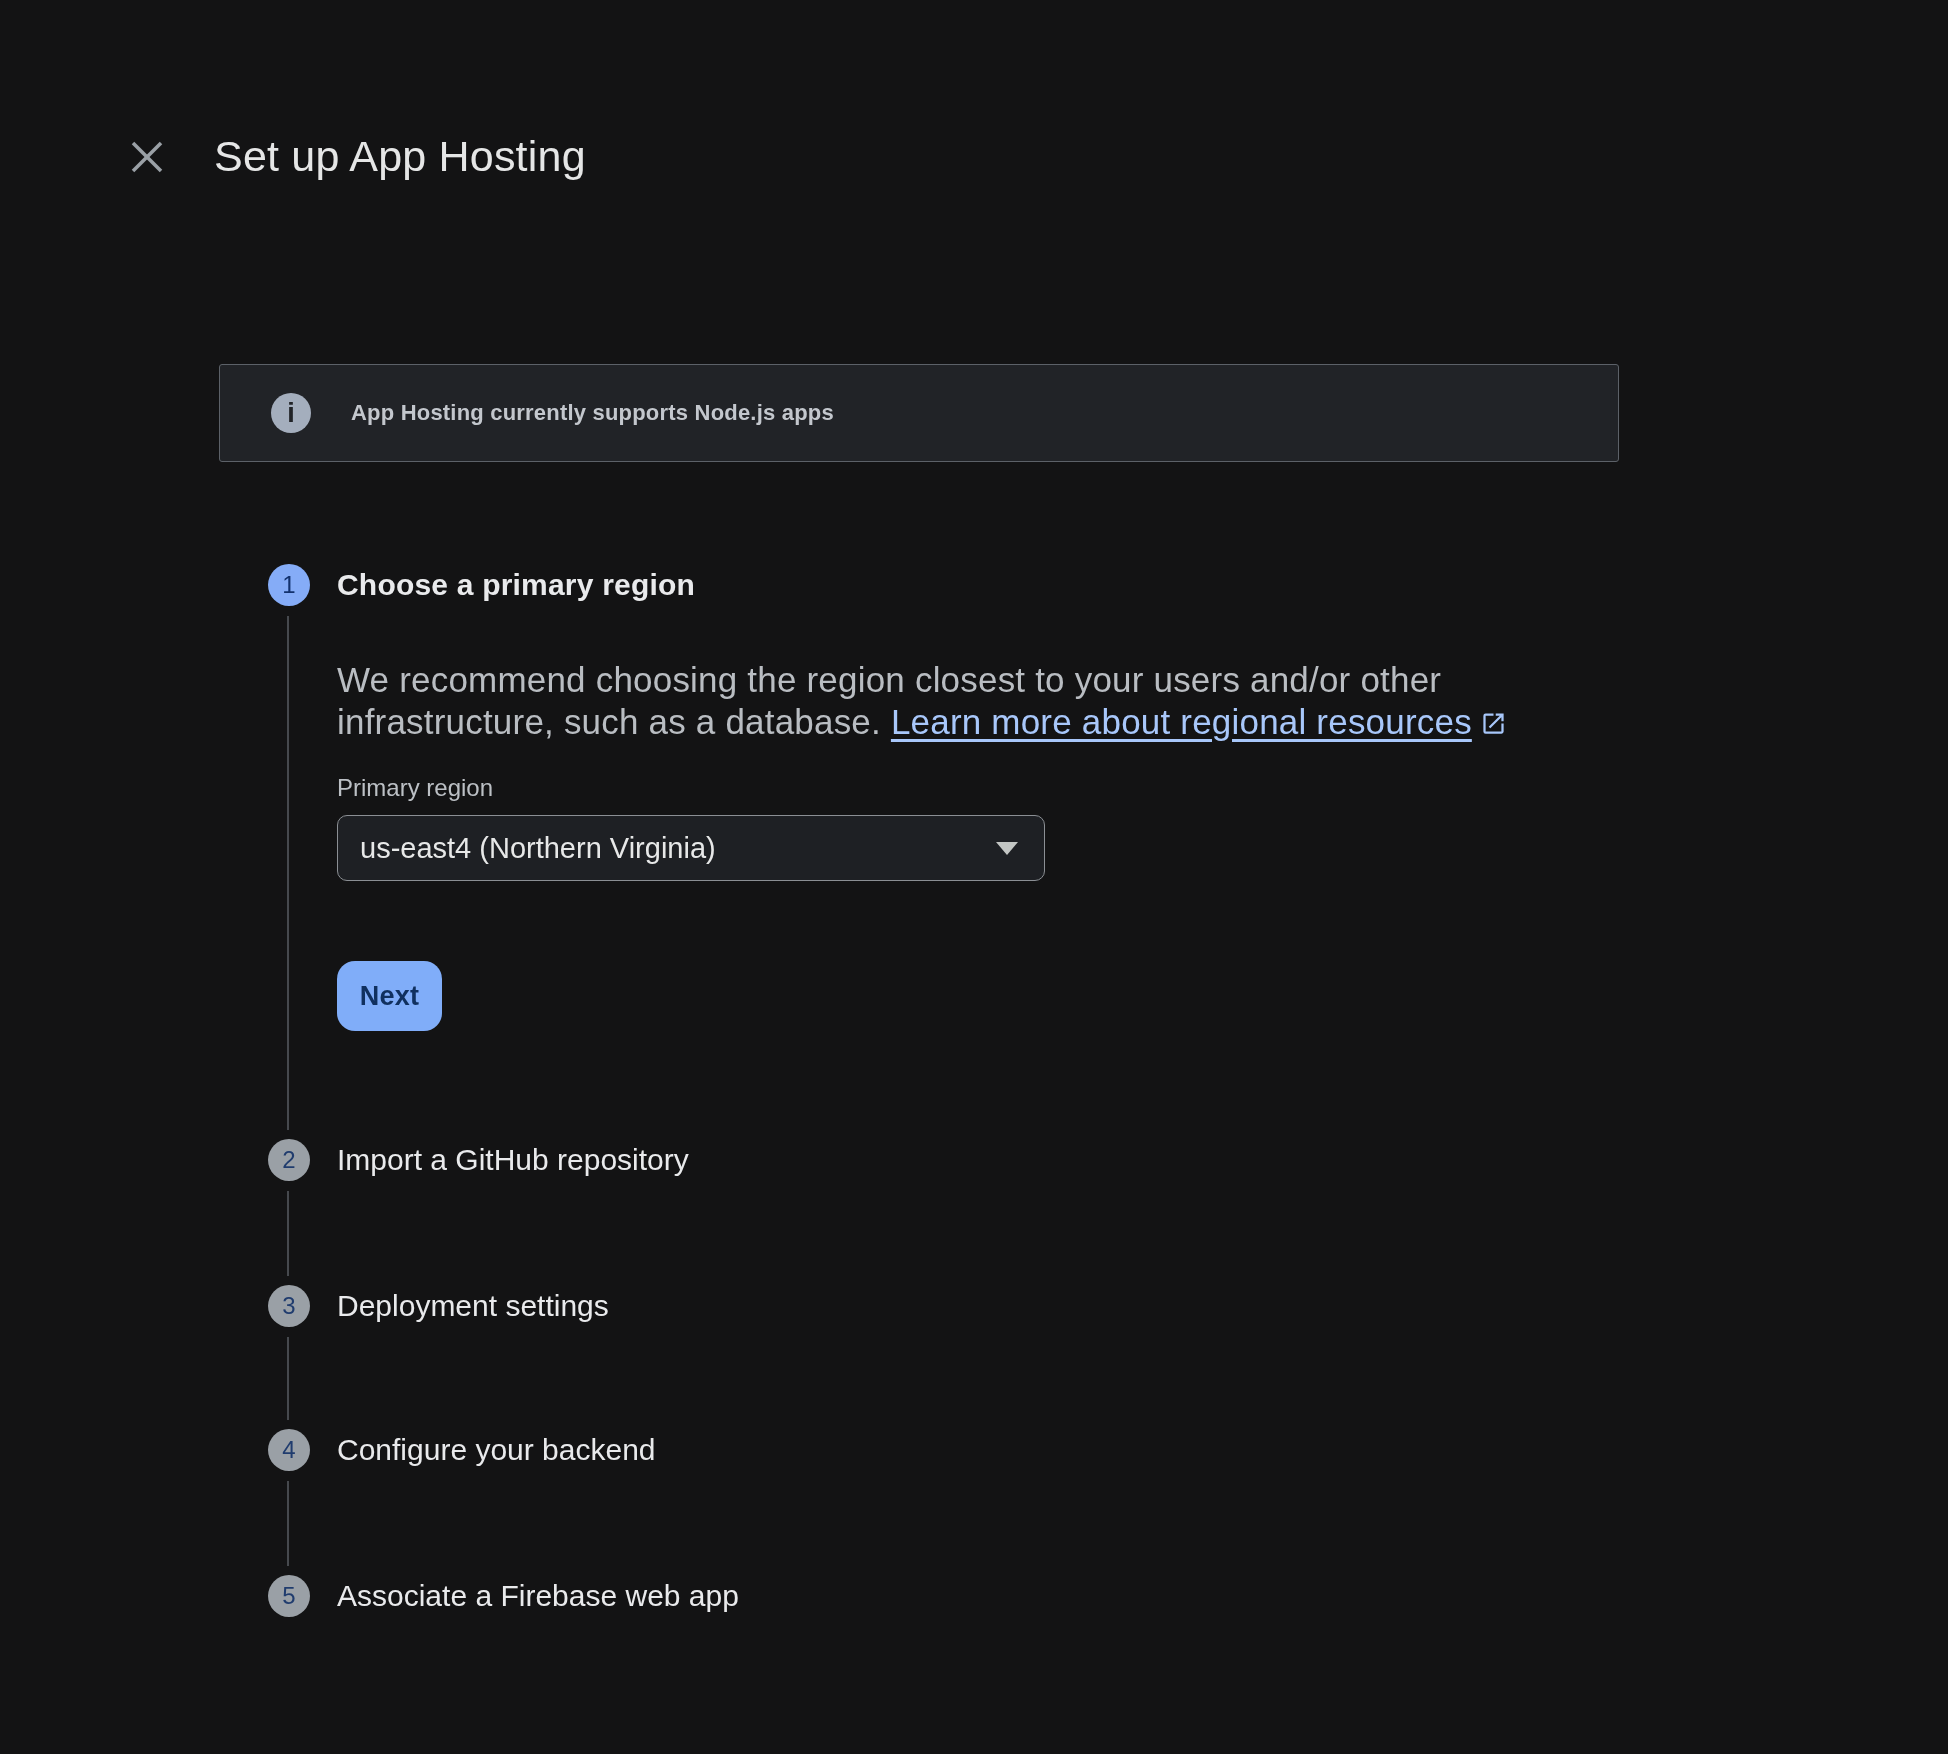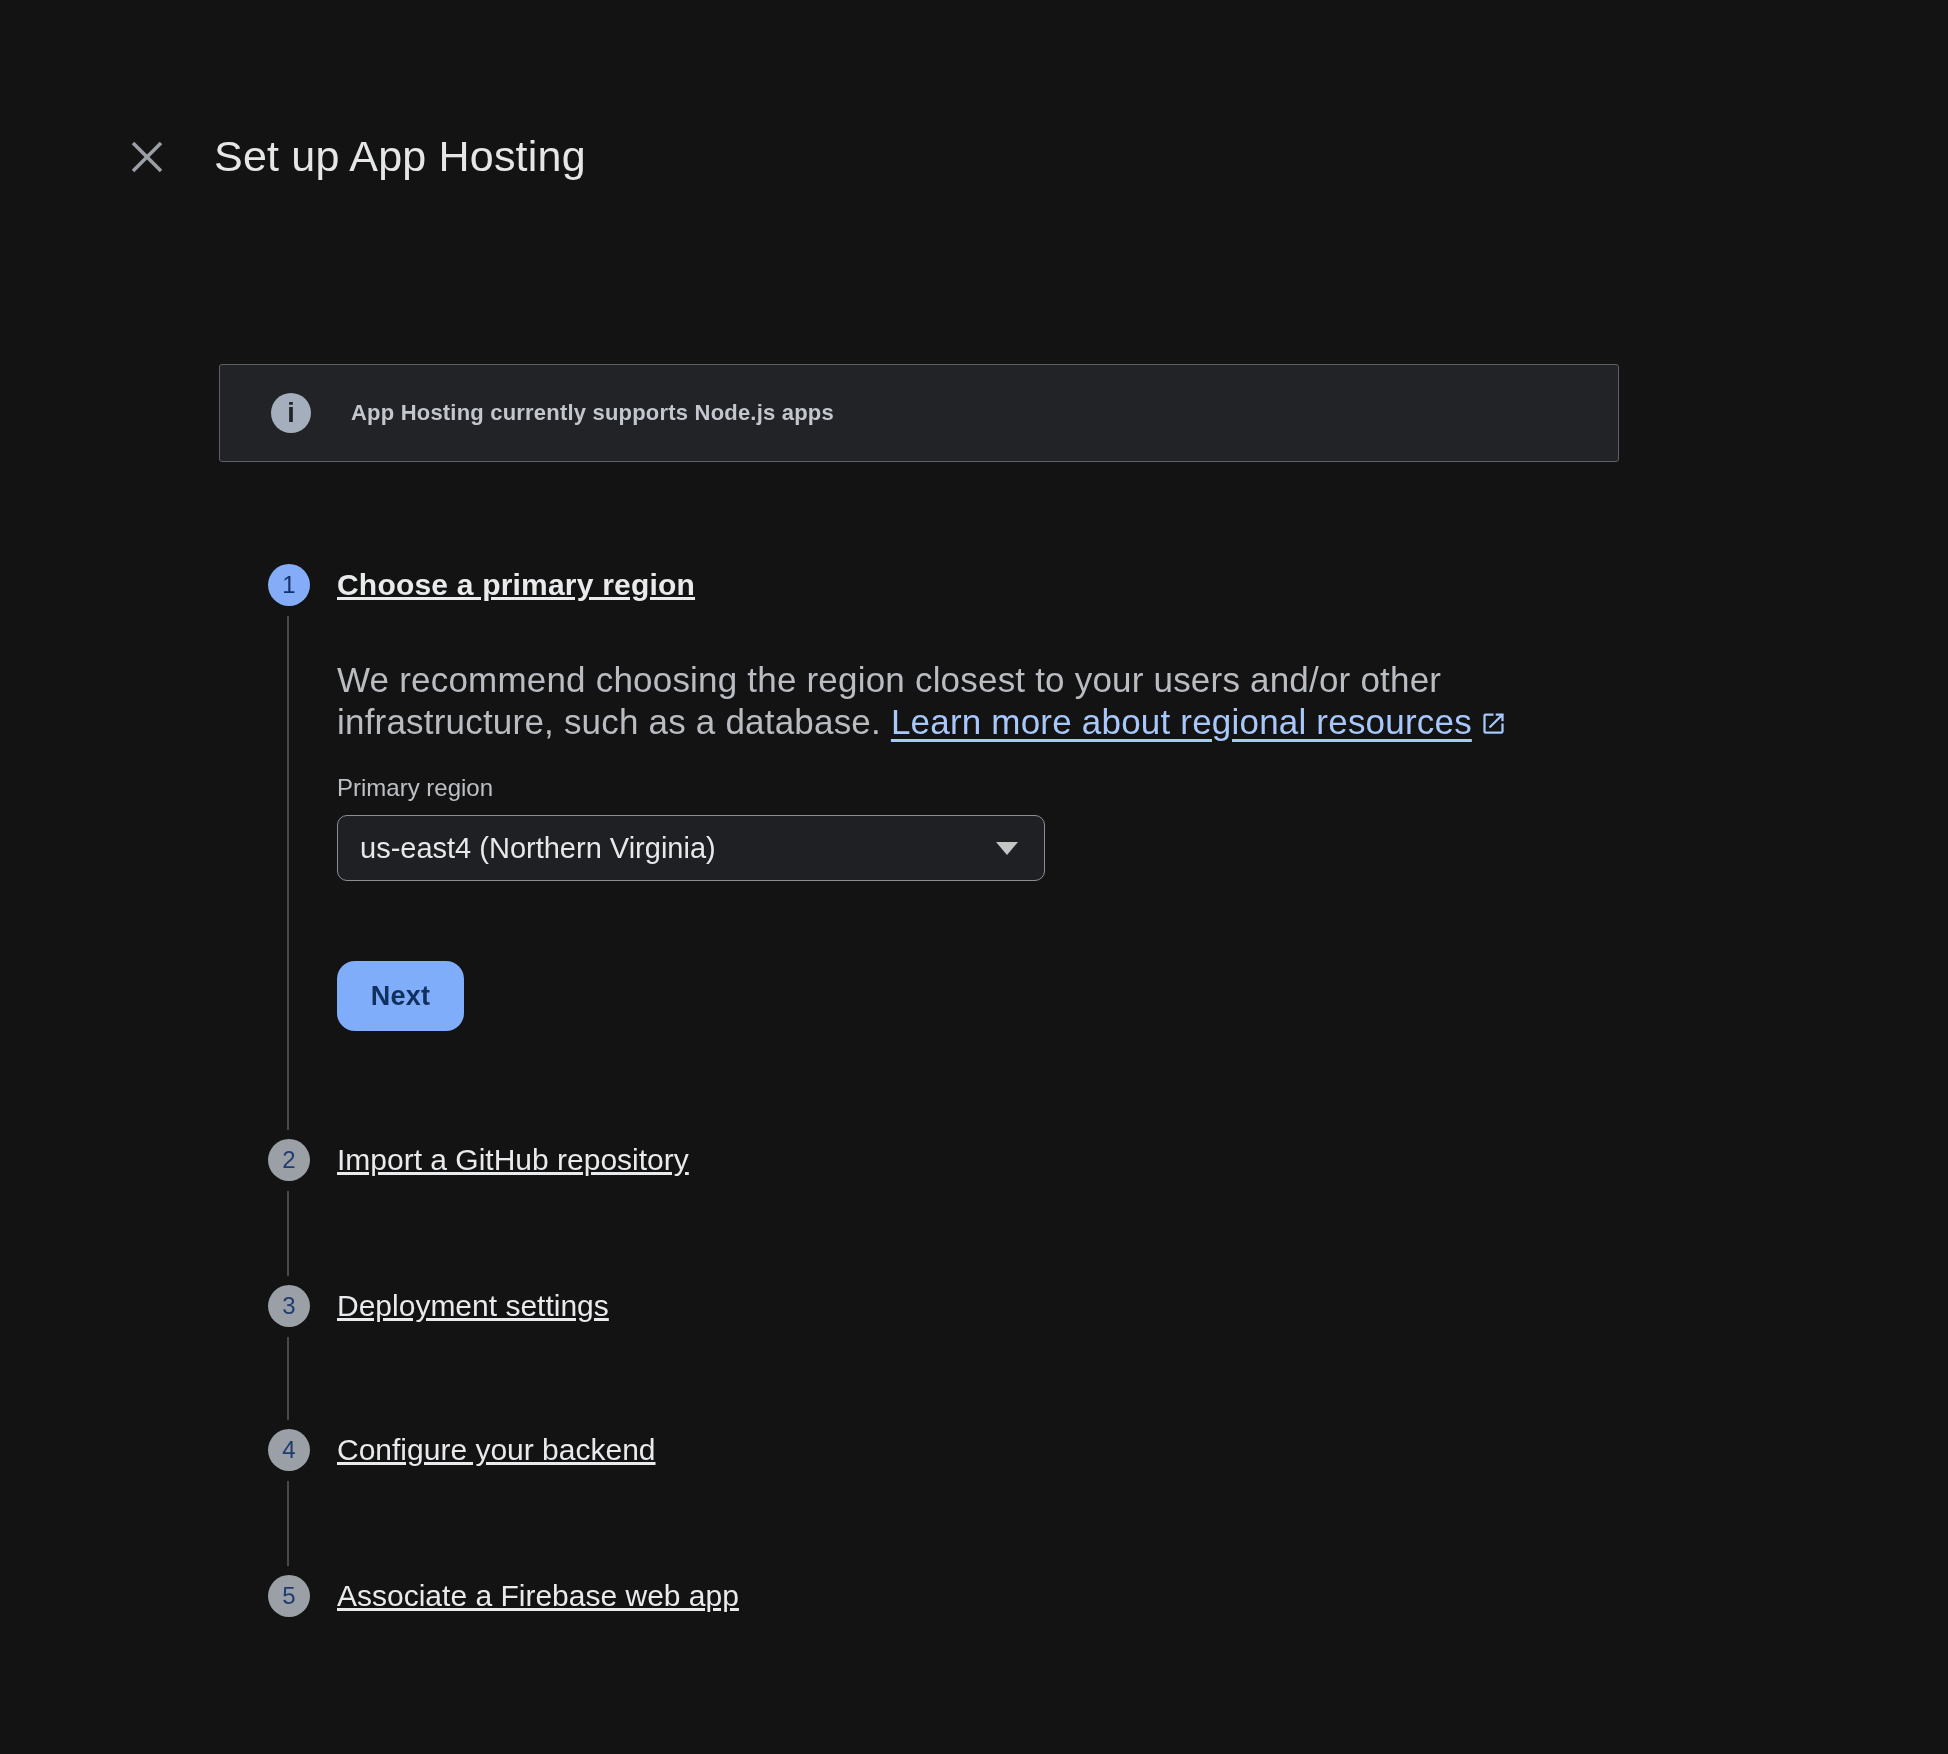--- a/index.html
+++ b/index.html
@@ -33,21 +33,21 @@
   
   .connector { position:absolute; left:287px; width:2px; background:#46494e; }
   .step-row { position:absolute; left:268px; display:flex; align-items:center; }
   .step-circle {
     width:42px; height:42px; border-radius:50%;
     display:flex; align-items:center; justify-content:center; flex:0 0 auto;
     font-size:24px; font-weight:500;
   }
   .step-circle.active { background:#85acf7; color:#12316c; }
   .step-circle.inactive { background:#9aa0a6; color:#203c6e; }
-  .step-label { margin-left:27px; font-size:30px; color:#e9eaec; white-space:nowrap;text-decoration:underline; }
+  .step-label { margin-left:27px; font-size:30px; color:#e9eaec; white-space:nowrap; }
   .step-label.active { font-weight:600; letter-spacing:0.2px; }
   .step-label.inactive { font-weight:400; }
 
   
   .step1-content { position:absolute; left:337px; top:659px; width:1245px; }
   .description { font-size:35px; line-height:42px; color:#b9bdc2; letter-spacing:0.2px; }
   .description a {
     color:#a8c7fa; text-decoration:underline; text-underline-offset:5px; cursor:pointer;
   }
   .ext-icon { display:inline-block; vertical-align:-3px; margin-left:8px; }
@@ -57,21 +57,21 @@
     background:#1e2024; border:1px solid #8b8f94; border-radius:10px;
     display:flex; align-items:center; padding:0 26px 0 22px; cursor:pointer;
   }
   .select-value { font-size:29px; color:#e7e8e8; flex:1 1 auto; }
   .select-arrow {
     width:0; height:0; flex:0 0 auto;
     border-left:11px solid transparent; border-right:11px solid transparent;
     border-top:13px solid #c3c6c4;
   }
   .next-btn {
-    margin-top:80px; width:127px; height:70px; border:none; border-radius:18px;
+    margin-top:80px; width:105px; height:70px; border:none; border-radius:18px;
     background:#80adf9; color:#10305f; font-family:inherit;
     font-size:27px; font-weight:700; letter-spacing:0.3px; cursor:pointer;
     display:flex; align-items:center; justify-content:center;
   }
 </style>
 </head>
 <body>
 
 <div class="header">
   <div class="close-btn">

